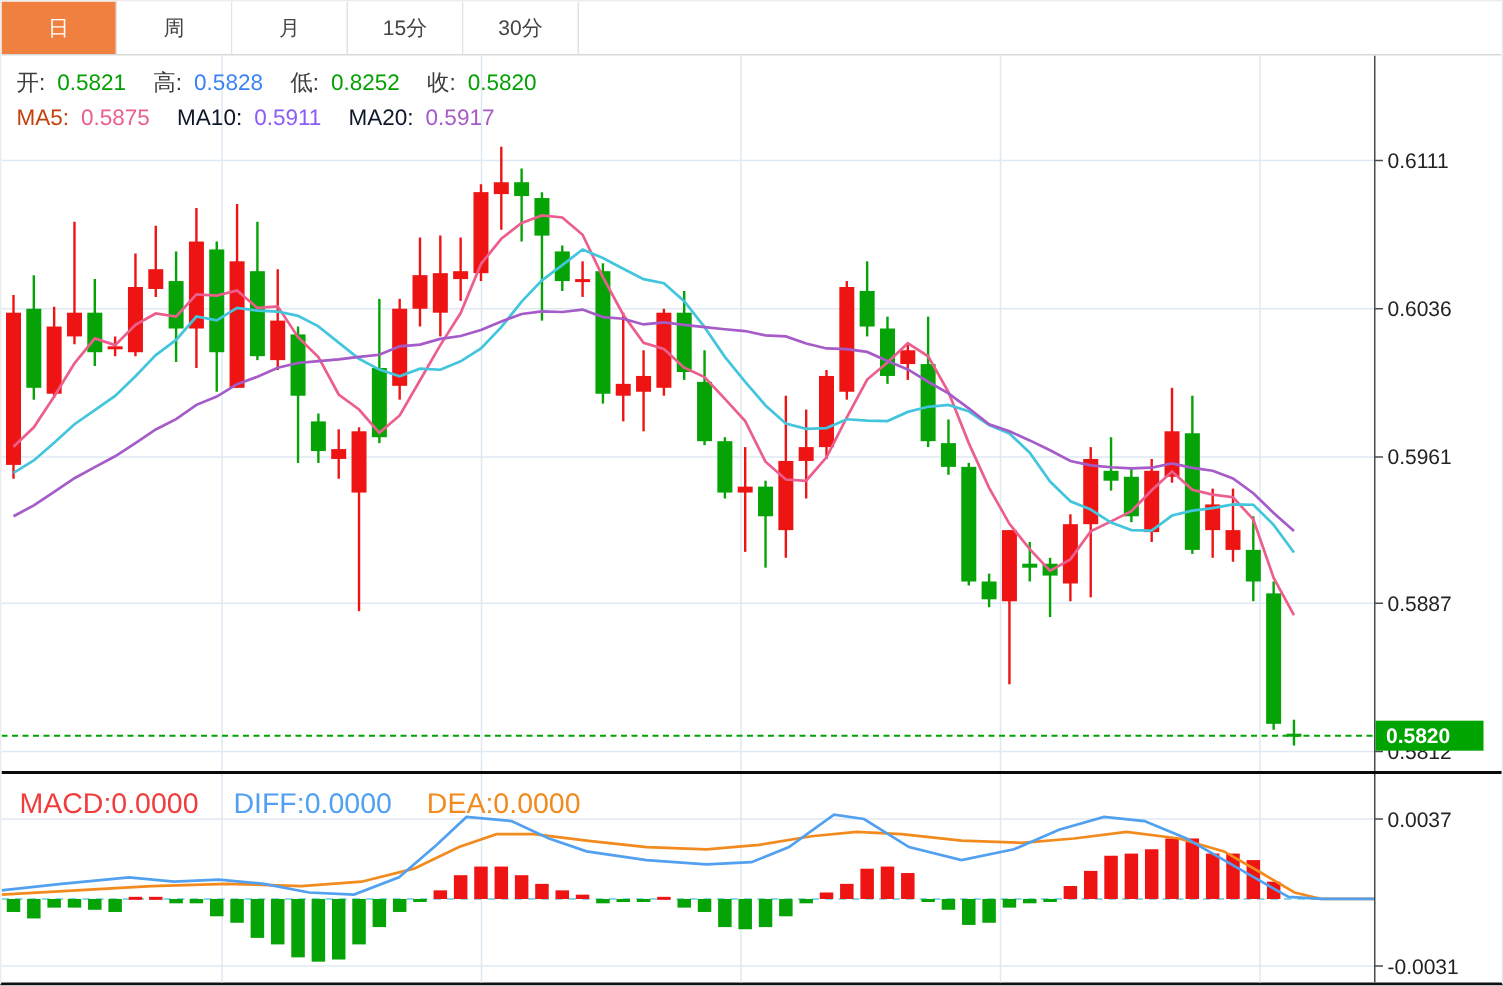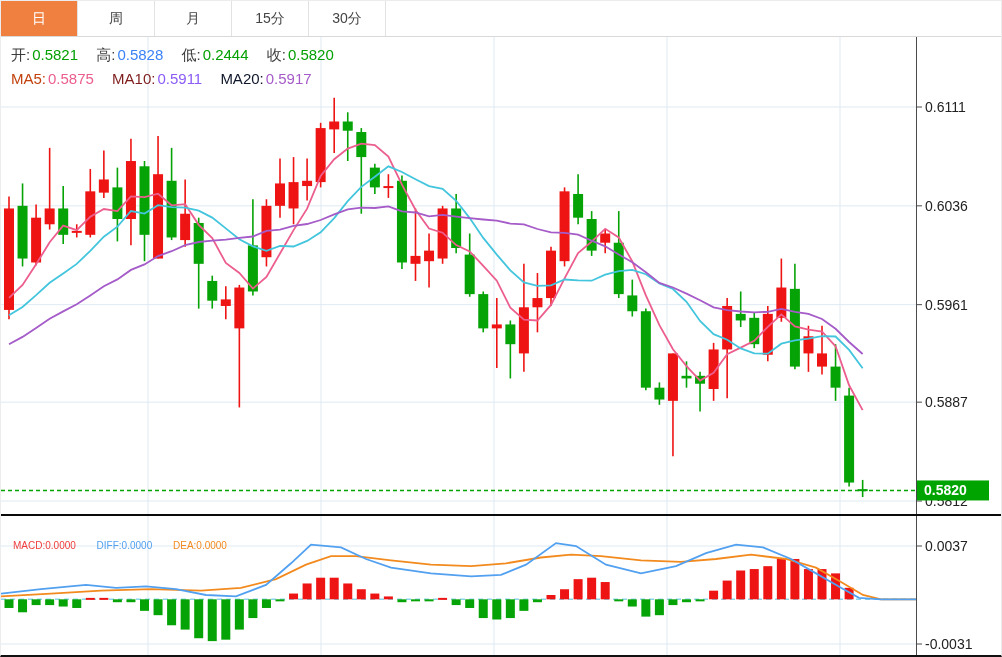--- a/index.html
+++ b/index.html
@@ -21,22 +21,22 @@
   }
   .tab.active{color:#fff;}
   .chart-area{position:absolute;top:36px;left:0;width:1002px;height:477px;}
   .macd-area{position:absolute;top:513px;left:0;width:1002px;height:144px;border-top:2px solid #0a0a0a;box-sizing:content-box;}
   svg{display:block;}
   .legend{position:absolute;left:10px;font-size:15px;white-space:nowrap;pointer-events:none;}
   .legend-row1{top:9px;}
   .legend-row2{top:33px;}
   .legend .lbl{color:#3d3d3d;margin-left:14px;}
   .legend .lbl:first-child{margin-left:0;}
-  .legend .val{margin-left:2px;}
-  .macd-legend{position:absolute;left:12px;top:24px;font-size:10px;white-space:nowrap;pointer-events:none;}
+  .legend .val{margin-left:8px;}
+  .macd-legend{position:absolute;left:12px;top:10px;font-size:19px;white-space:nowrap;pointer-events:none;}
   .macd-legend .grp{margin-left:18px;}
   .macd-legend .grp:first-child{margin-left:0;}
 </style>
 </head>
 <body>
 
 <div class="app">
 
   <div class="tabbar">
       <div class="tab active" style="background: rgb(239, 128, 64);">日</div>
@@ -204,26 +204,26 @@
         <line x1="915" y1="365.1705685618733" x2="921" y2="365.1705685618733" stroke="#4a4a4a" stroke-width="1"></line>
         <text x="924" y="370.1705685618733" fill="#222222" font-size="14" font-family="Liberation Sans, DejaVu Sans, sans-serif">0.5887</text>
         <line x1="915" y1="464" x2="921" y2="464" stroke="#4a4a4a" stroke-width="1"></line>
         <text x="924" y="469" fill="#222222" font-size="14" font-family="Liberation Sans, DejaVu Sans, sans-serif">0.5812</text>
         <rect x="916" y="443.45819397993426" width="72" height="20" fill="#00a400"></rect>
         <text x="923" y="458.45819397993426" fill="#ffffff" font-size="14" font-weight="bold" font-family="Liberation Sans, DejaVu Sans, sans-serif">0.5820</text>
       </svg>
     <div class="legend legend-row1">
       <span class="lbl" style="color: rgb(61, 61, 61);">开:</span><span class="val" style="color: rgb(4, 160, 4);">0.5821</span>
       <span class="lbl" style="color: rgb(61, 61, 61);">高:</span><span class="val" style="color: #3b82f6;">0.5828</span>
-      <span class="lbl" style="color: rgb(61, 61, 61);">低:</span><span class="val" style="color: rgb(4, 160, 4);">0.2444</span>
+      <span class="lbl" style="color: rgb(61, 61, 61);">低:</span><span class="val" style="color: rgb(4, 160, 4);">0.8252</span>
       <span class="lbl" style="color: rgb(61, 61, 61);">收:</span><span class="val" style="color: rgb(4, 160, 4);">0.5820</span>
     </div>
     <div class="legend legend-row2">
       <span class="lbl" style="color: #c2410c;">MA5:</span><span class="val" style="color: rgb(236, 94, 141);">0.5875</span>
-      <span class="lbl" style="color: #7f1d1d;">MA10:</span><span class="val" style="color: #8b5cf6;">0.5911</span>
+      <span class="lbl" style="color: #0f172a;">MA10:</span><span class="val" style="color: #8b5cf6;">0.5911</span>
       <span class="lbl" style="color: #0f172a;">MA20:</span><span class="val" style="color: rgb(165, 91, 200);">0.5917</span>
     </div>
   </div>
 
   <div class="macd-area">
     <svg id="macd-svg" width="1002" height="142">
         <g>
           <line x1="0" y1="30" x2="915" y2="30" stroke="#dfe9f3" stroke-width="1"></line>
           <line x1="0" y1="128" x2="915" y2="128" stroke="#dfe9f3" stroke-width="1"></line>
           <line x1="147" y1="0" x2="147" y2="142" stroke="#dfe9f3" stroke-width="1"></line>

